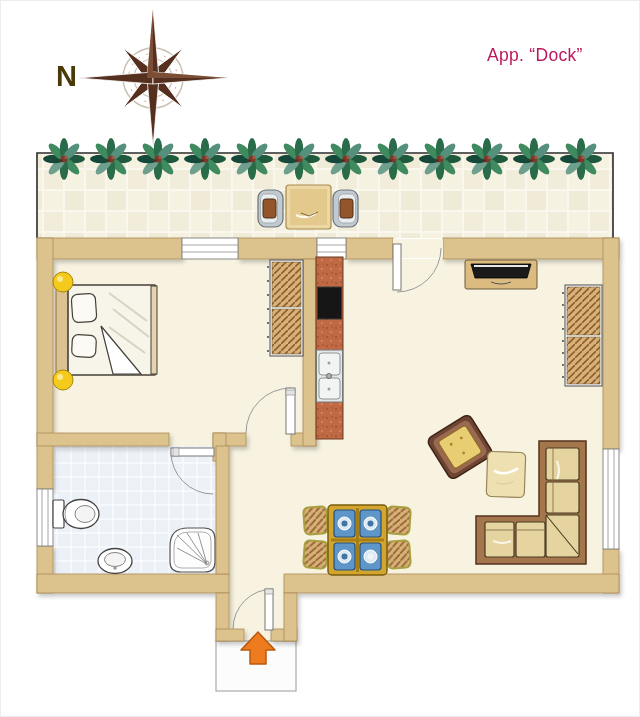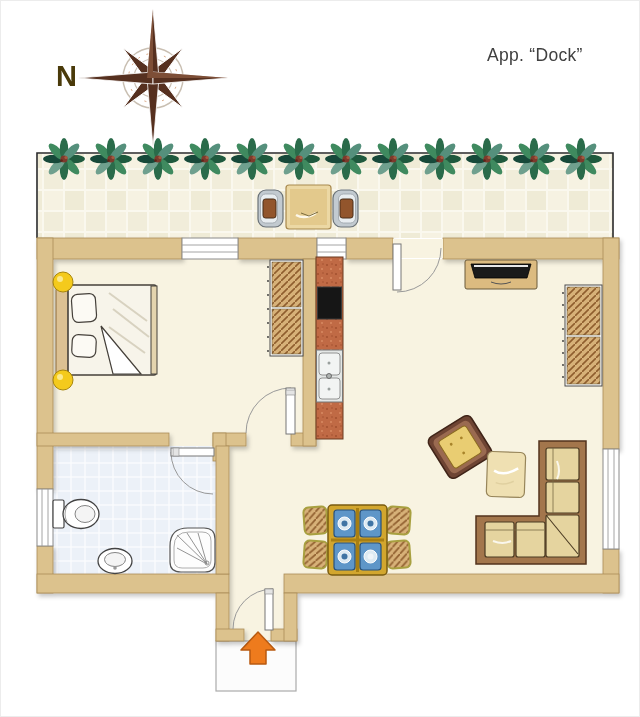--- a/index.html
+++ b/index.html
@@ -1,19 +1,19 @@
 <!DOCTYPE html>
 <html><head>
 <meta charset="utf-8">
 <style>
   html,body{margin:0;padding:0;background:#fff;}
   .page{position:relative;width:640px;height:717px;background:#fff;border:1px solid #ececec;
         box-sizing:border-box;overflow:hidden;font-family:"Liberation Sans",sans-serif;}
   .plan-svg{position:absolute;left:0;top:0;}
-  .apt-title{position:absolute;left:486px;top:44px;font-size:17.5px;letter-spacing:.3px;color:#404040;}
+  .apt-title{position:absolute;left:486px;top:44px;font-size:17.5px;letter-spacing:.3px;color:#be185d;}
   .north-label{position:absolute;left:55px;top:59px;font-size:29px;font-weight:bold;color:#4a3a0a;}
 </style>
 </head>
 <body>
 
 <div class="page">
 
   <svg class="plan-svg" width="640" height="717" viewBox="0 0 640 717">
     <defs>
       <pattern id="terraceTile" width="42" height="42" patternUnits="userSpaceOnUse">

